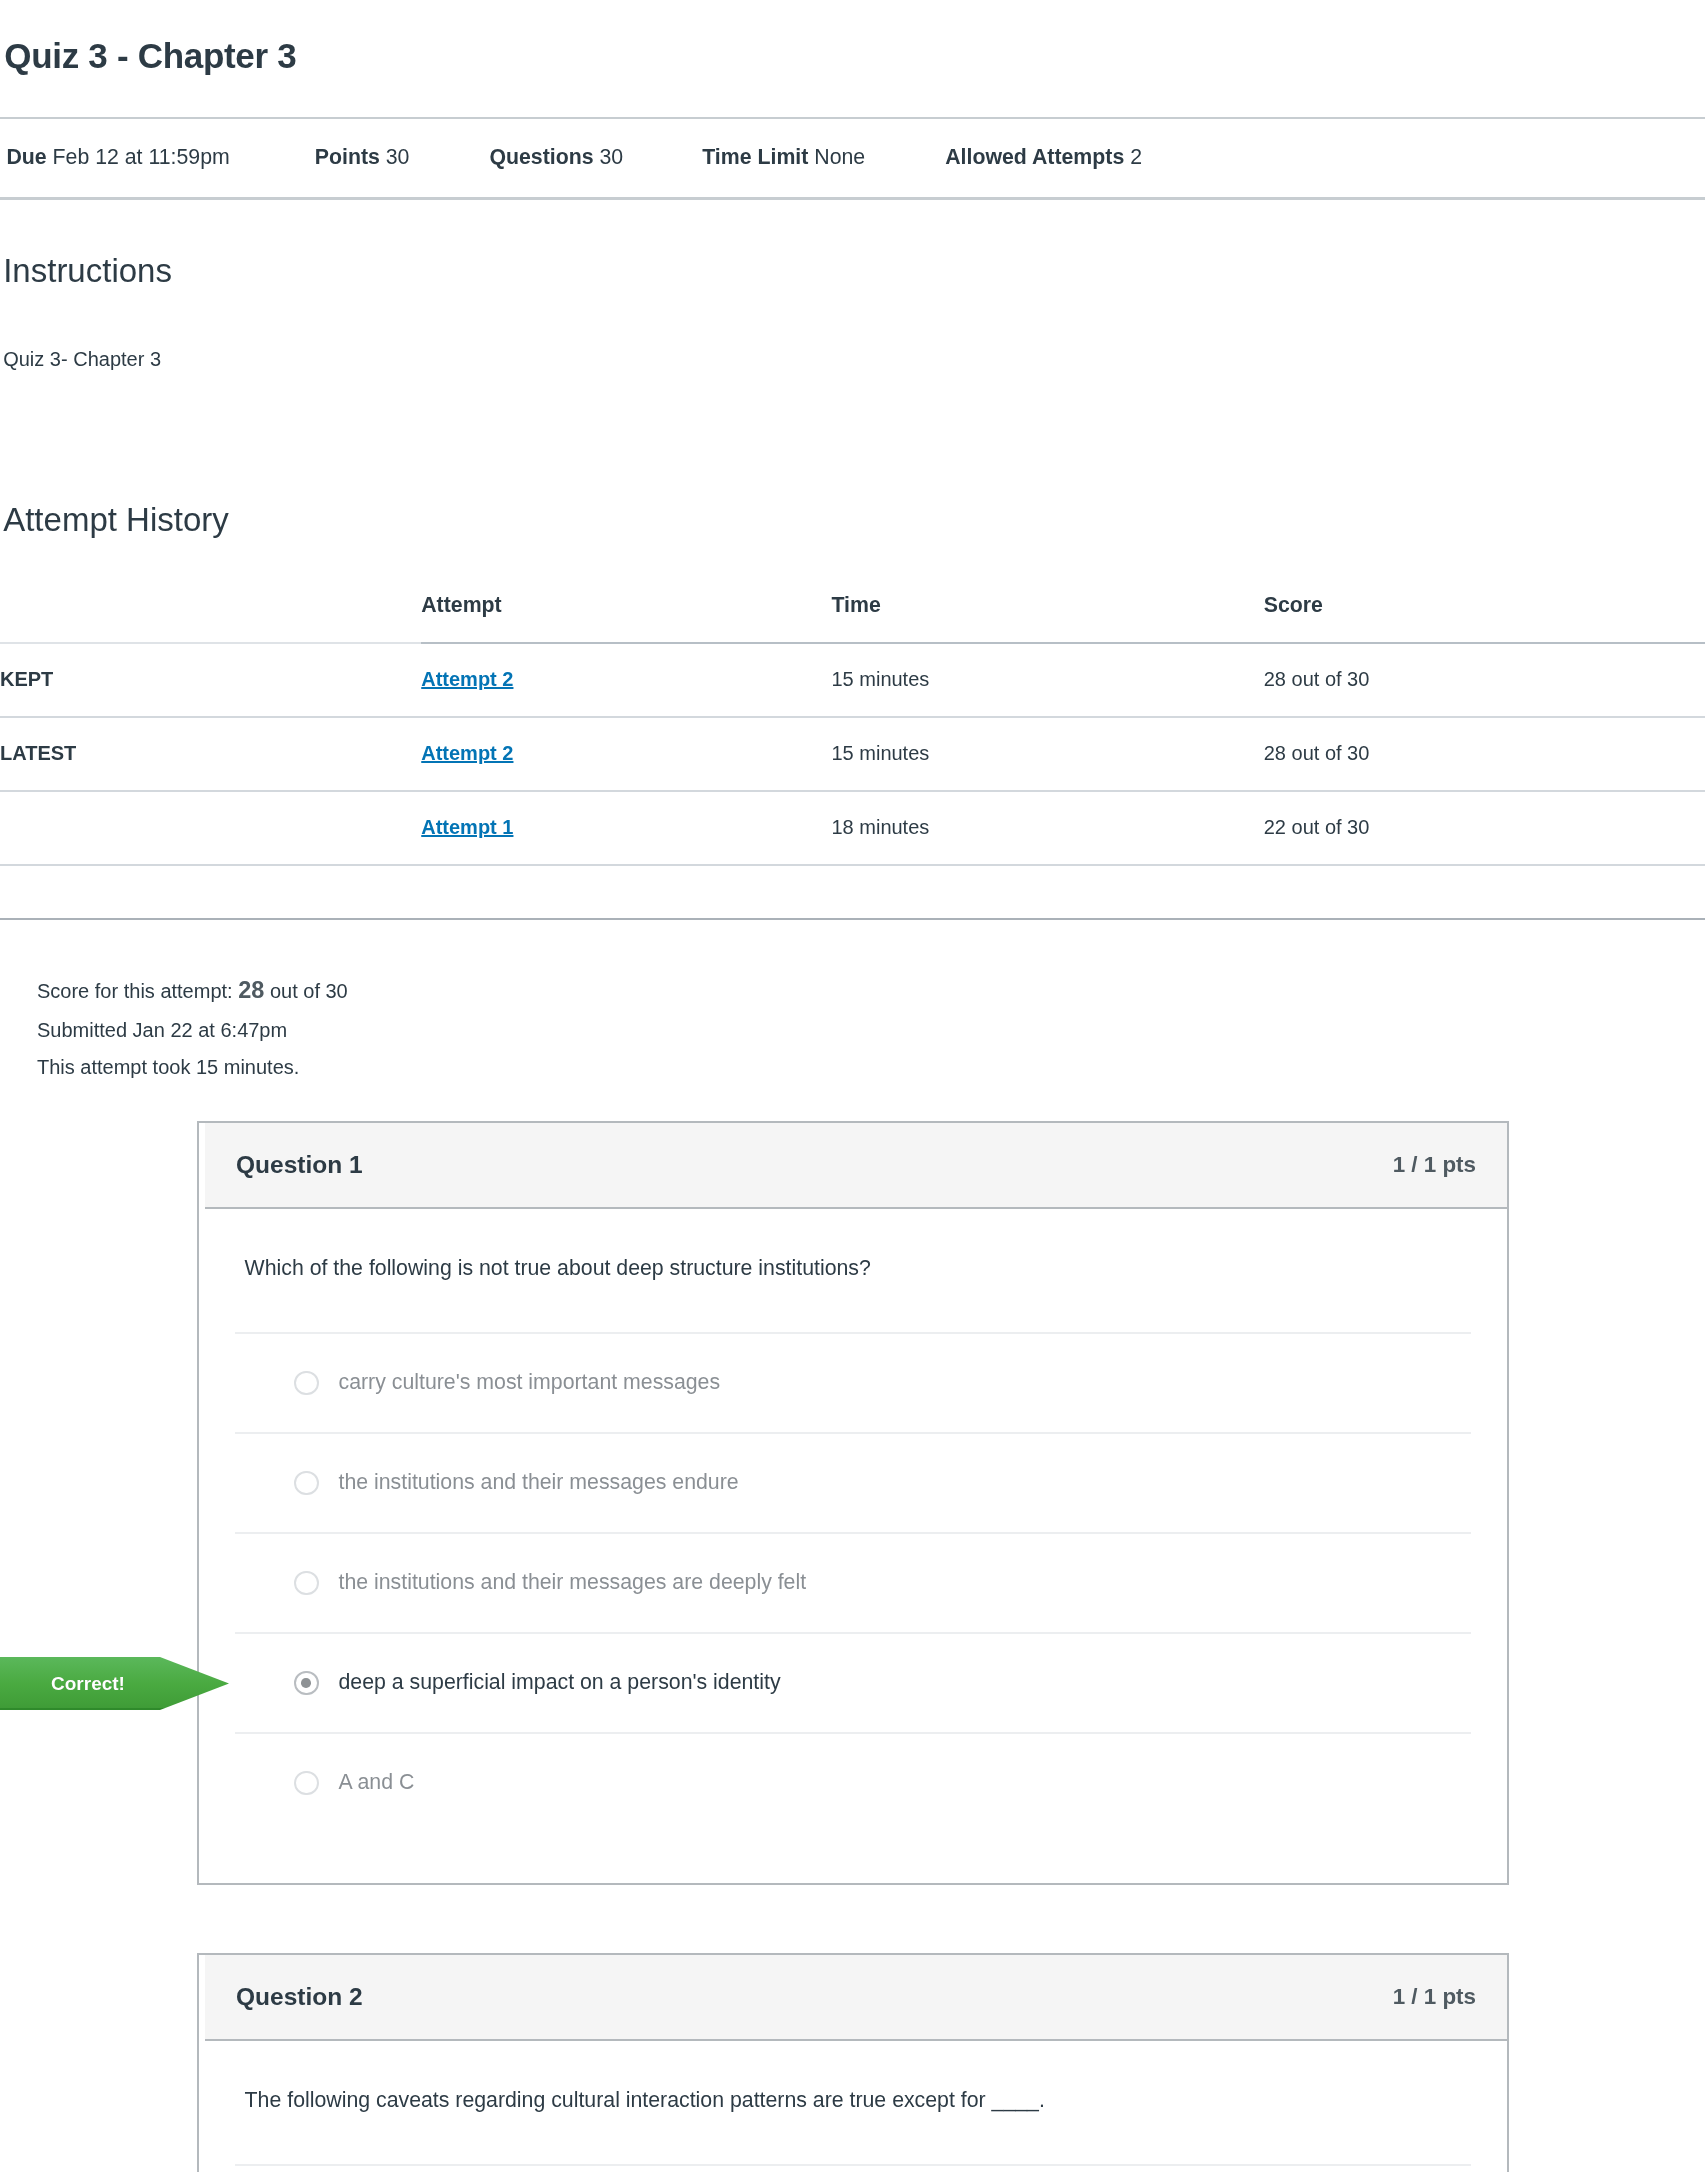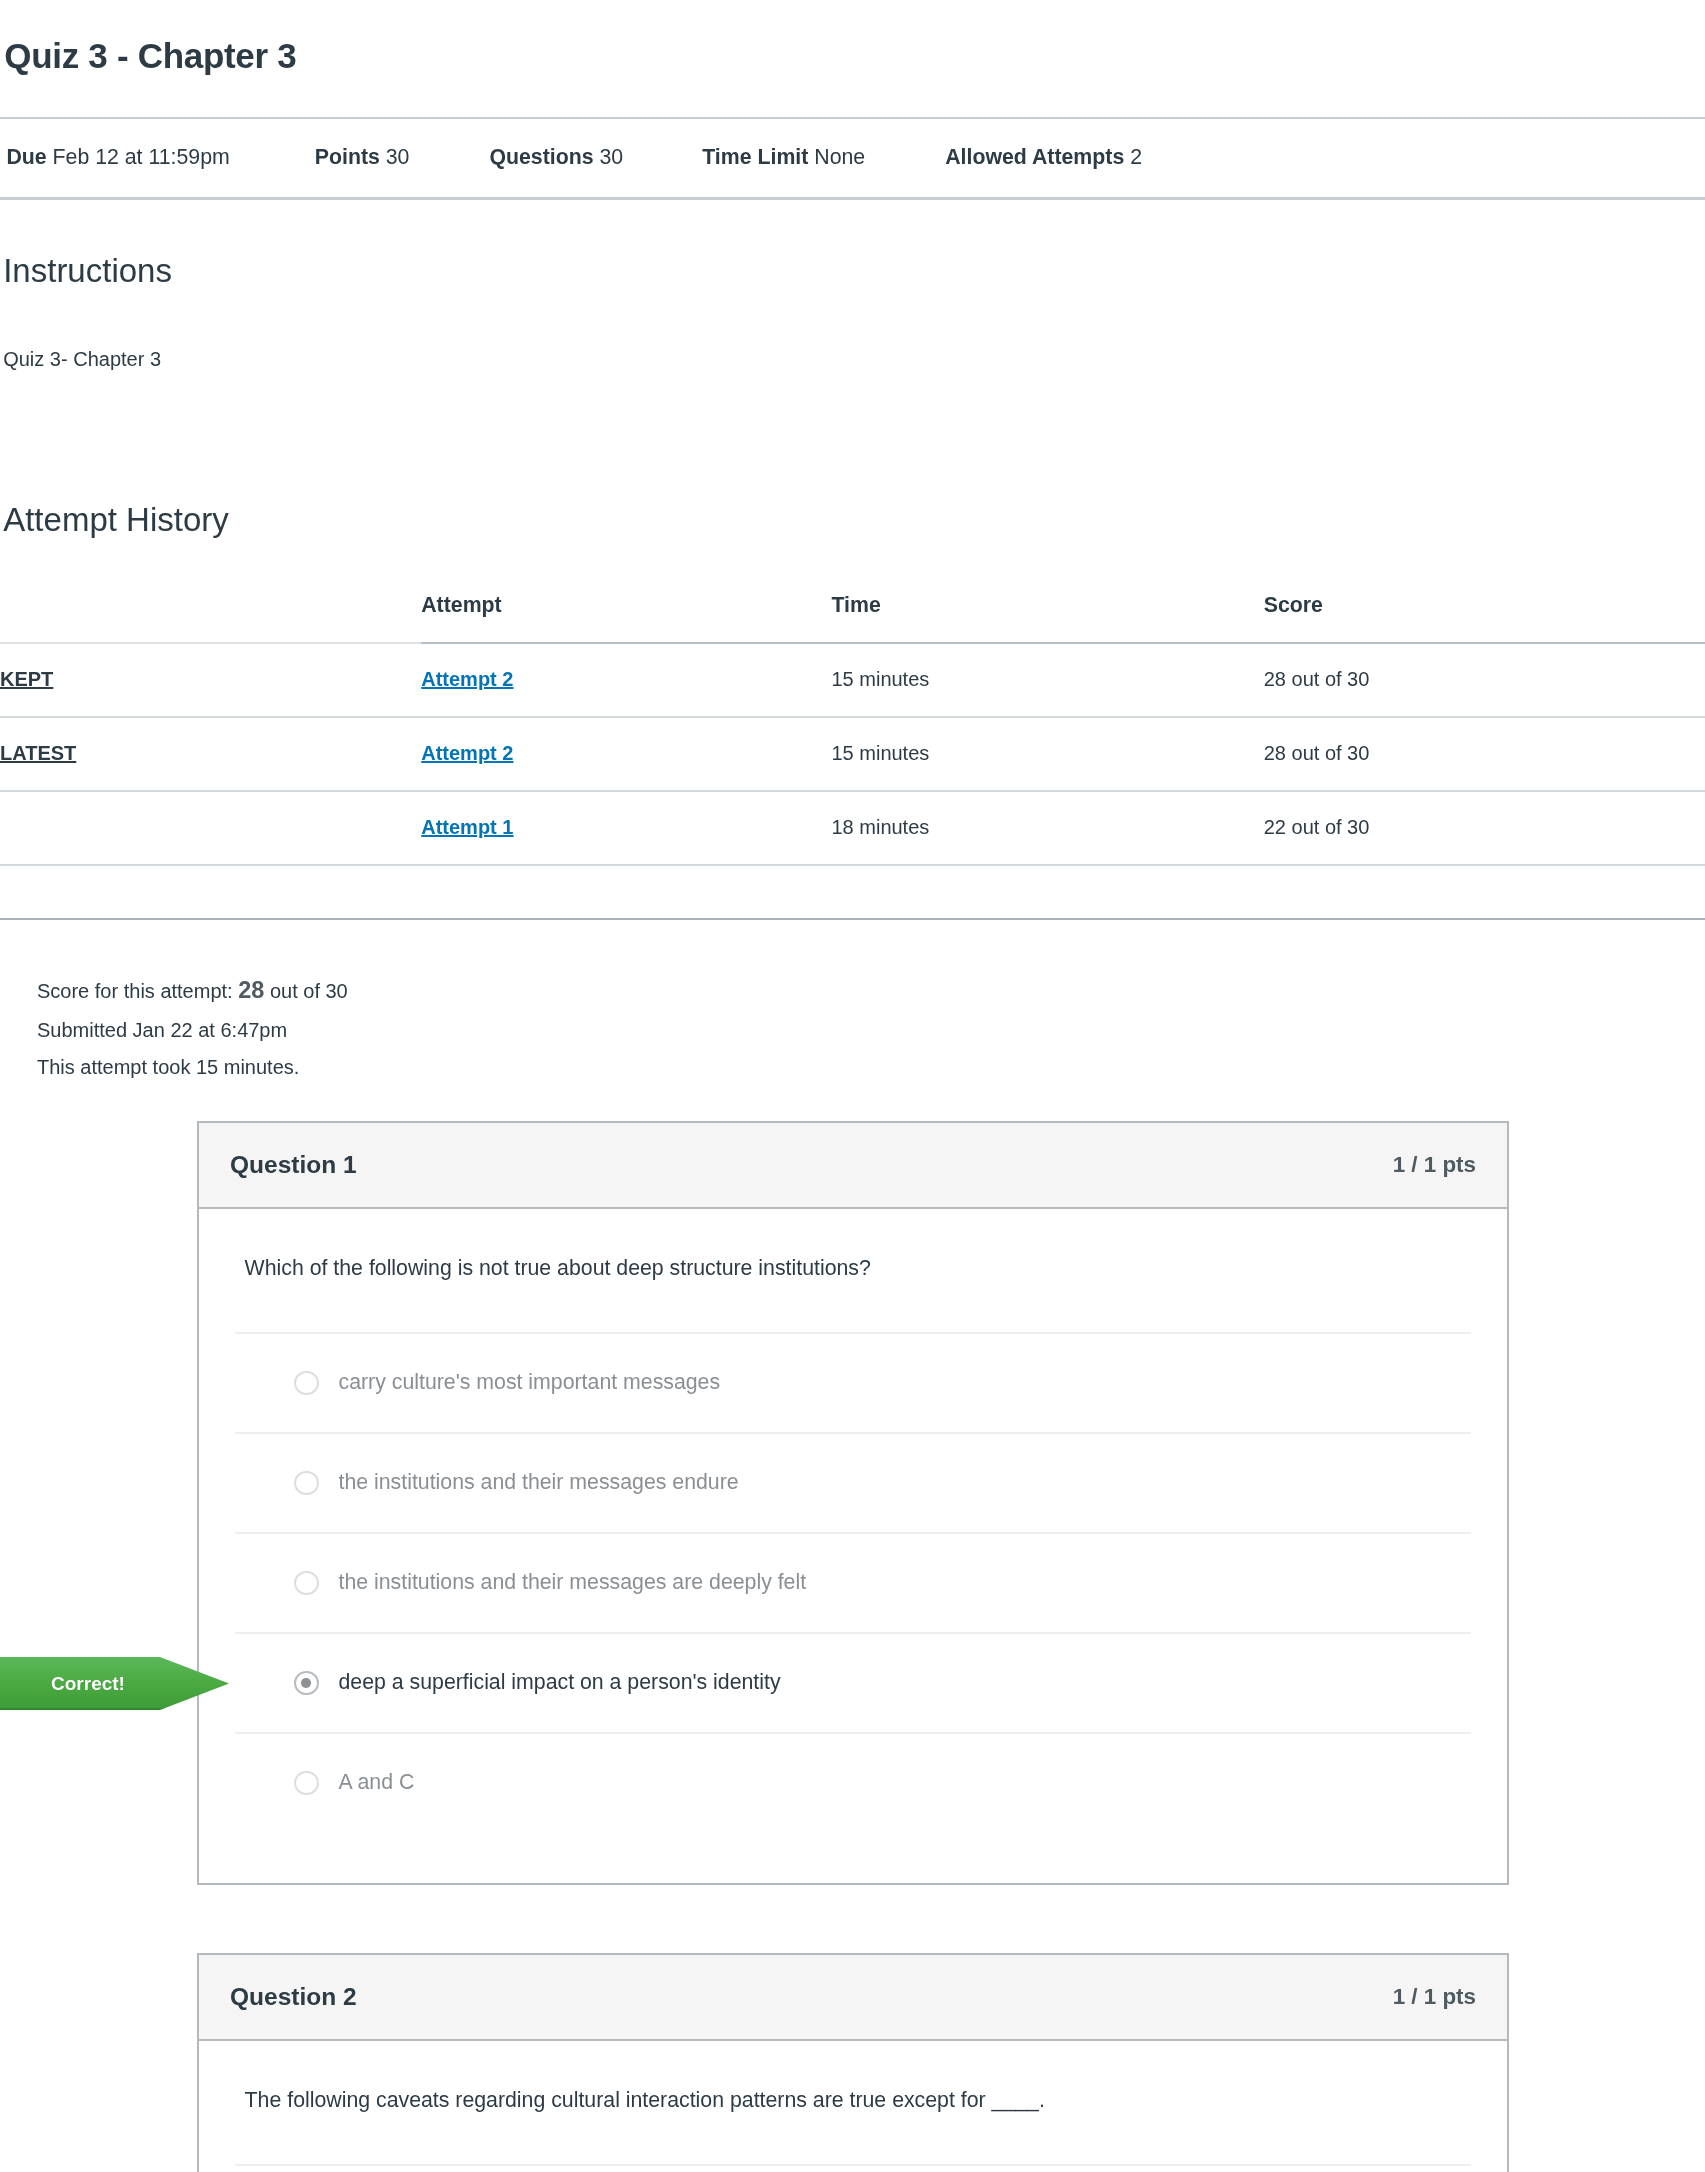--- a/index.html
+++ b/index.html
@@ -93,21 +93,21 @@
   table.history thead th.data-head  { border-bottom: 2.7px solid #b7bfc6; }
 
   table.history td {
     font-size: 20px;
     color: #2d3b45;
     padding: 24.5px 0 24.5px 0;
     border-bottom: 2.1px solid #d3d8dd;
     vertical-align: middle;
   }
   table.history tr:last-child td { border-bottom: 2.1px solid #d3d8dd; }
-  td.label-cell { font-weight: 700; font-size: 21.3px; padding-left: 9.6px; text-decoration: underline; }
+  td.label-cell { font-weight: 700; font-size: 21.3px; padding-left: 9.6px; }
   a.attempt-link {
     color: #0374b5;
     text-decoration: underline;
     font-weight: 700;
     font-size: 20px;
   }
 
   .hr-after-table {
     height: 2.7px;
     background: #aab1b8;
@@ -137,20 +137,21 @@
     border: 2.7px solid #b4b9bd;
     background: #ffffff;
   }
   .q-header {
     background: #f5f5f5;
     border-bottom: 2.7px solid #b4b9bd;
     display: flex;
     align-items: center;
     justify-content: space-between;
     padding: 28px 31px 28px 31px;
+    margin-left: 6px;
   }
   .q-name {
     font-size: 24.5px;
     font-weight: 700;
     color: #2d3b45;
   }
   .q-pts {
     font-size: 22.4px;
     font-weight: 700;
     color: #4f5a61;

